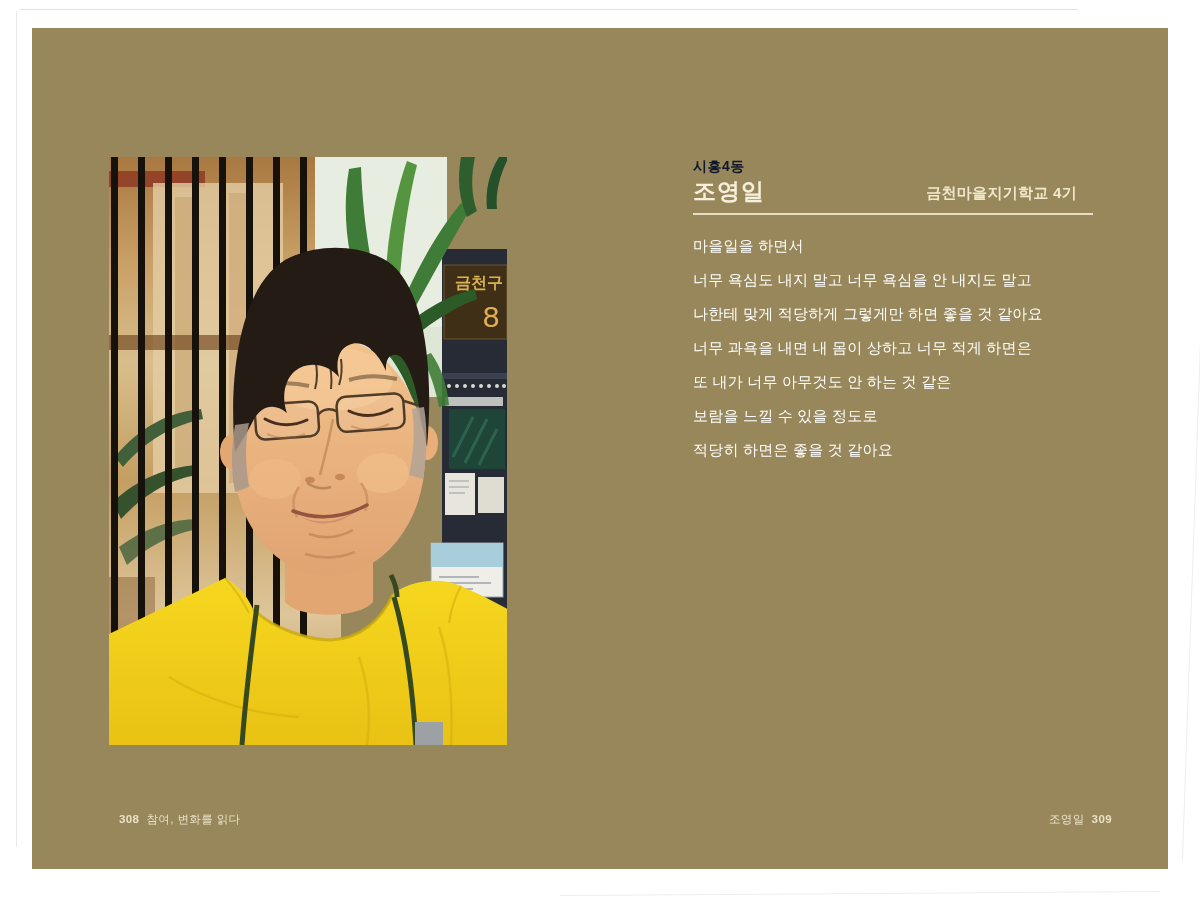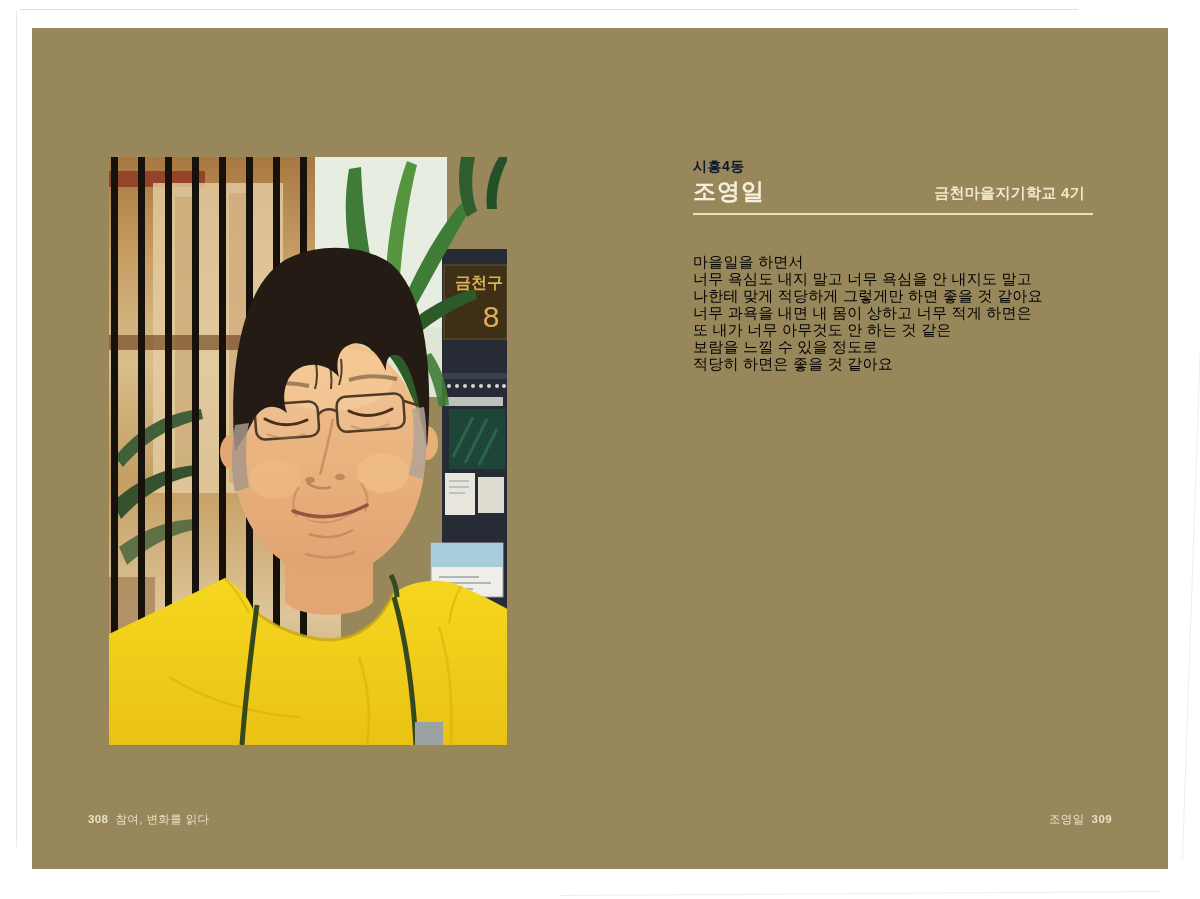--- a/index.html
+++ b/index.html
@@ -18,27 +18,27 @@
     background:#98875B;
   }
 
   .photo{position:absolute;left:77px;top:129px;width:398px;height:588px;}
   .photo svg{display:block;}
 
   .right-col{position:absolute;left:661px;top:130px;width:400px;color:#EDE5C9;}
   .col-header{position:relative;}
   .kicker{font-size:14px;line-height:16px;color:#0f172a;font-weight:600;letter-spacing:0.5px;margin-bottom:3px;}
   .person-name{font-size:23px;line-height:28px;color:#F6EFDB;font-weight:700;margin:0;letter-spacing:1px;}
-  .affiliation{position:absolute;right:8px;bottom:2px;font-size:15px;color:#F0E8CD;font-weight:600;letter-spacing:0.3px;}
+  .affiliation{position:absolute;right:16px;bottom:2px;font-size:15px;color:#F0E8CD;font-weight:600;letter-spacing:0.3px;}
   .rule{margin-top:8px;height:2px;background:#EFE7CB;opacity:0.92;}
-  .poem{margin-top:38px;font-size:15px;line-height:17px;color:#000000;letter-spacing:0.2px;}
+  .poem{margin-top:14px;font-size:15px;line-height:34px;color:#ffffff;letter-spacing:0.2px;}
   .stanza{white-space:pre-line;margin:0;}
   .stanza + .stanza{margin-top:25px;}
 
-  .footer{position:absolute;top:784px;font-size:11.5px;color:#E9E1C6;letter-spacing:0.4px;}
+  .footer{position:absolute;top:784px;font-size:11.5px;color:#E9E1C6;letter-spacing:0.4px;margin-left:31px;}
   .footer-left{left:56px;}
   .footer-right{right:56px;text-align:center;}
   .footer .num{font-weight:600;}
   .footer-left .num{margin-right:7px;}
   .footer-right .num{margin-left:7px;}
 </style>
 </head>
 <body>
 
 <div class="edge edge-top"></div>

